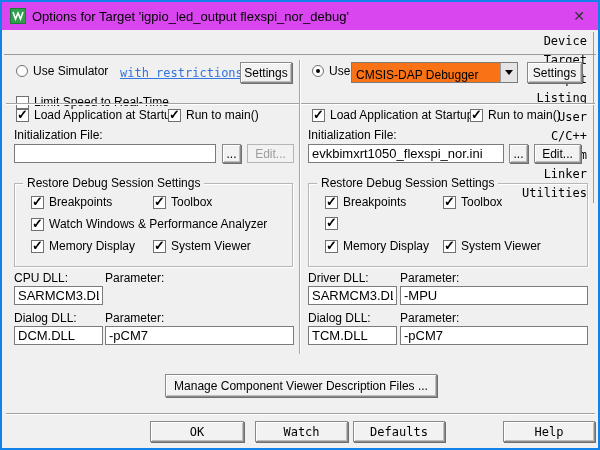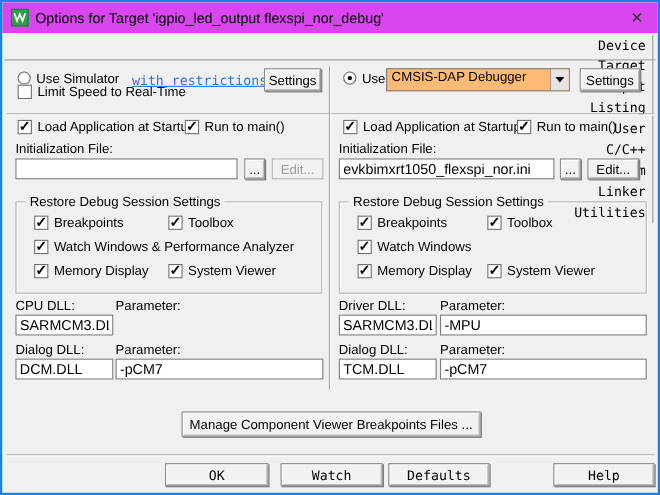--- a/index.html
+++ b/index.html
@@ -42,21 +42,21 @@
   .radio.selected::after{ content:""; position:absolute; left:3px; top:3px; width:4px; height:4px;
                           border-radius:50%; background:#000; }
   .btn{ background:#f2f2f2; border:1px solid #8a8a8a; text-align:center; cursor:pointer;
         box-shadow: inset 1px 1px 0 #ffffff, inset -1px -1px 0 #bdbdbd, 1px 1px 0 #6f6f6f;
         display:flex; align-items:center; justify-content:center; white-space:nowrap; }
   .btn.mono{ font-family:"DejaVu Sans Mono", monospace; }
   .btn.disabled{ color:#9c9c9c; box-shadow:none; border:1px solid #b5b5b5; cursor:default; }
   .field{ background:#fff; border:1px solid #7b7b7b; font-family:"Liberation Sans", sans-serif;
           font-size:13px; padding:0 3px; color:#000; }
   input.field{ outline:none; }
-  .dropdown{ background:#fdba74; border:1px solid #7b7b7b; display:flex; align-items:flex-start; cursor:pointer; }
+  .dropdown{ background:#f97316; border:1px solid #7b7b7b; display:flex; align-items:flex-end; cursor:pointer; }
   .dropdown .val{ flex:1; padding:0 4px; white-space:nowrap; overflow:hidden; }
   .dd-arrow{ width:17px; align-self:stretch; background:#e4e4e4; border-left:1px solid #9a9a9a;
              display:flex; align-items:center; justify-content:center; }
   .dd-arrow::after{ content:""; border:4px solid transparent; border-top:5px solid #000; margin-top:4px; }
   .groupbox{ border:1px solid #b6b6b6; box-shadow:1px 1px 0 #ffffff, inset 1px 1px 0 #ffffff; }
   .legend{ position:absolute; top:-8px; left:8px; background:#f0f0f0; padding:0 4px; white-space:nowrap; }
   .link{ color:#3273dc; text-decoration:underline; font-family:"DejaVu Sans Mono", monospace;
          cursor:pointer; white-space:nowrap; }
 </style>
 </head>
@@ -87,21 +87,21 @@
     <span class="tab">Utilities</span>
   </div>
 
   <label class="check abs" style="left:14px;top:62px;">
     <span class="radio"></span>
     <span class="lbl">Use Simulator</span>
   </label>
   <span class="link abs" style="left:118px;top:64px;">with restrictions</span>
   <div class="btn abs" style="left:238px;top:60px;width:52px;height:21px;">Settings</div>
 
-  <label class="check abs" style="left:14px;top:74px;">
+  <label class="check abs" style="left:14px;top:93px;">
     <span class="box"></span>
     <span class="lbl">Limit Speed to Real-Time</span>
   </label>
 
   <div class="etched-h abs" style="left:4px;top:101px;width:589px;"></div>
   <div class="etched-v abs" style="left:297px;top:58px;height:294px;"></div>
 
   <label class="check abs" style="left:14px;top:106px;">
     <span class="box checked"></span>
     <span class="lbl">Load Application at Startup</span>
@@ -178,21 +178,20 @@
     <label class="check abs" style="left:16px;top:11px;">
       <span class="box checked"></span>
       <span class="lbl">Breakpoints</span>
     </label>
     <label class="check abs" style="left:134px;top:11px;">
       <span class="box checked"></span>
       <span class="lbl">Toolbox</span>
     </label>
     <label class="check abs" style="left:16px;top:33px;">
       <span class="box checked"></span>
-      <span class="lbl">Watch Windows</span>
     </label>
     <label class="check abs" style="left:16px;top:55px;">
       <span class="box checked"></span>
       <span class="lbl">Memory Display</span>
     </label>
     <label class="check abs" style="left:134px;top:55px;">
       <span class="box checked"></span>
       <span class="lbl">System Viewer</span>
     </label>
   </div>
@@ -200,21 +199,21 @@
   <span class="lbl abs" style="left:306px;top:269px;">Driver DLL:</span>
   <span class="lbl abs" style="left:398px;top:269px;">Parameter:</span>
   <input class="field abs" style="left: 306px; top: 284px; width: 89px; height: 19px;" value="SARMCM3.DLL">
   <input class="field abs" style="left: 398px; top: 284px; width: 188px; height: 19px;" value="-MPU">
 
   <span class="lbl abs" style="left:306px;top:309px;">Dialog DLL:</span>
   <span class="lbl abs" style="left:398px;top:309px;">Parameter:</span>
   <input class="field abs" style="left: 306px; top: 324px; width: 89px; height: 19px;" value="TCM.DLL">
   <input class="field abs" style="left: 398px; top: 324px; width: 188px; height: 19px;" value="-pCM7">
 
-  <div class="btn abs" style="left:163px;top:372px;width:272px;height:23px;">Manage Component Viewer Breakpoints Files ...</div>
+  <div class="btn abs" style="left:163px;top:372px;width:272px;height:23px;">Manage Component Viewer Description Files ...</div>
 
   <div class="etched-h abs" style="left:4px;top:411px;width:589px;"></div>
 
   <div class="btn mono abs" style="left:148px;top:419px;width:94px;height:21px;">OK</div>
   <div class="btn mono abs" style="left:253px;top:419px;width:93px;height:21px;">Watch</div>
   <div class="btn mono abs" style="left:351px;top:419px;width:92px;height:21px;">Defaults</div>
   <div class="btn mono abs" style="left:501px;top:419px;width:92px;height:21px;">Help</div>
 
 </div>
 

